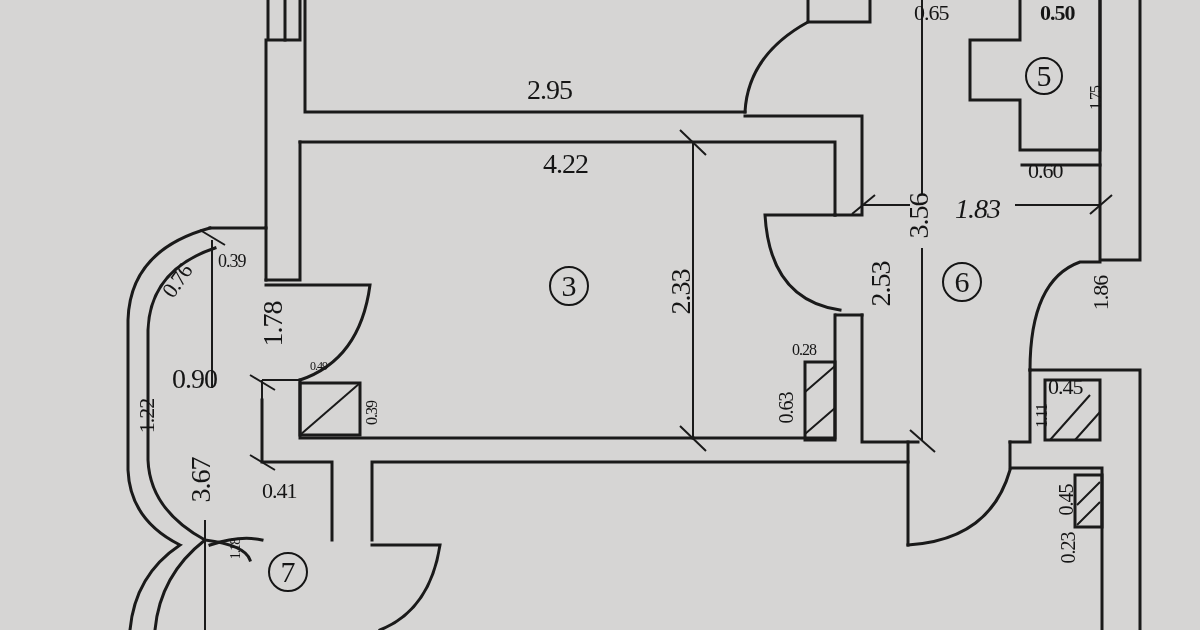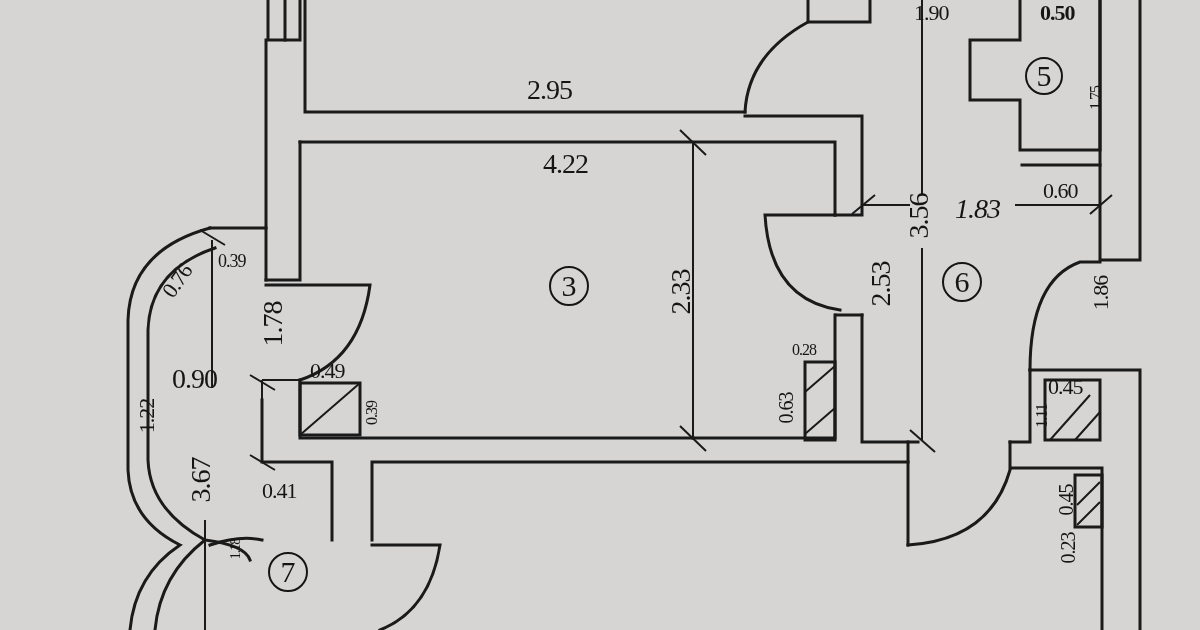--- a/index.html
+++ b/index.html
@@ -92,34 +92,34 @@
 <div class="room" style="left:942px;top:262px;">
     <span>6</span>
   </div>
 <div class="room" style="left:268px;top:552px;">
     <span>7</span>
   </div>
 
 <div class="lbl" style="left:527px;top:76px;">2.95</div>
 <div class="lbl" style="left:543px;top:150px;">4.22</div>
 <div class="lbl" style="left:658px;top:278px;transform:rotate(-90deg);">2.33</div>
-<div class="lbl sm" style="left:914px;top:2px;">1.90</div>
+<div class="lbl sm" style="left:914px;top:2px;">0.65</div>
 <div class="lbl sm" style="left:1040px;top:2px;font-weight:bold;">0.50</div>
 <div class="lbl sm" style="left:1084px;top:90px;transform:rotate(-90deg);font-size:16px;">1.75</div>
 <div class="lbl" style="left:896px;top:202px;transform:rotate(-90deg);">3.56</div>
 <div class="lbl" style="left:955px;top:195px;font-style:italic;">1.83</div>
-<div class="lbl sm" style="left:1028px;top:180px;margin-left:15px;">0.60</div>
+<div class="lbl sm" style="left:1028px;top:160px;">0.60</div>
 <div class="lbl" style="left:858px;top:270px;transform:rotate(-90deg);">2.53</div>
 <div class="lbl sm" style="left:1084px;top:282px;transform:rotate(-90deg);">1.86</div>
 <div class="lbl sm" style="left:160px;top:270px;transform:rotate(-55deg);">0.76</div>
 <div class="lbl sm" style="left:218px;top:252px;font-size:18px;">0.39</div>
 <div class="lbl" style="left:250px;top:310px;transform:rotate(-90deg);">1.78</div>
 <div class="lbl" style="left:172px;top:365px;">0.90</div>
 <div class="lbl sm" style="left:130px;top:405px;transform:rotate(-90deg);">1.22</div>
-<div class="lbl sm" style="left:310px;top:360px;font-size:22px;">0.49</div>
+<div class="lbl sm" style="left:310px;top:360px;font-size:12px;">0.49</div>
 <div class="lbl sm" style="left:360px;top:405px;transform:rotate(-90deg);font-size:16px;">0.39</div>
 <div class="lbl sm" style="left:792px;top:342px;font-size:16px;">0.28</div>
 <div class="lbl sm" style="left:770px;top:398px;transform:rotate(-90deg);font-size:20px;">0.63</div>
 <div class="lbl sm" style="left:1048px;top:376px;">0.45</div>
 <div class="lbl sm" style="left:1030px;top:408px;transform:rotate(-90deg);font-size:16px;">1.11</div>
 <div class="lbl sm" style="left:1050px;top:490px;transform:rotate(-90deg);font-size:20px;">0.45</div>
 <div class="lbl sm" style="left:1052px;top:538px;transform:rotate(-90deg);font-size:20px;">0.23</div>
 <div class="lbl" style="left:178px;top:466px;transform:rotate(-90deg);">3.67</div>
 <div class="lbl sm" style="left:262px;top:480px;">0.41</div>
 <div class="lbl sm" style="left:226px;top:542px;transform:rotate(-90deg);font-size:14px;">1.18</div>

